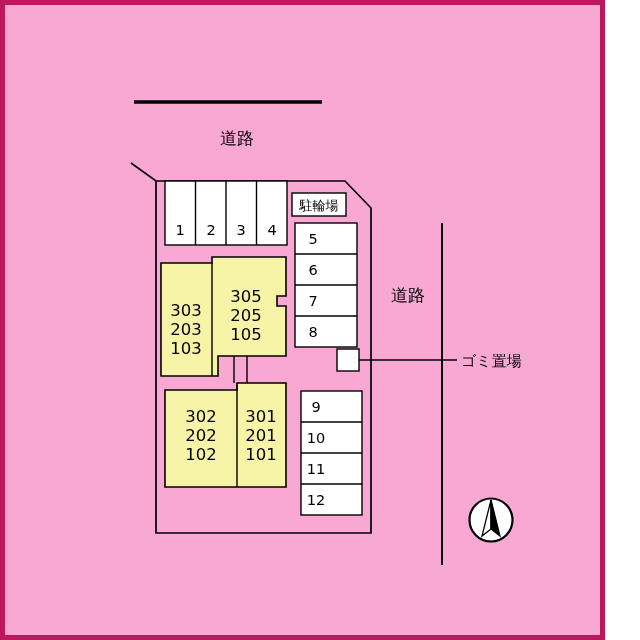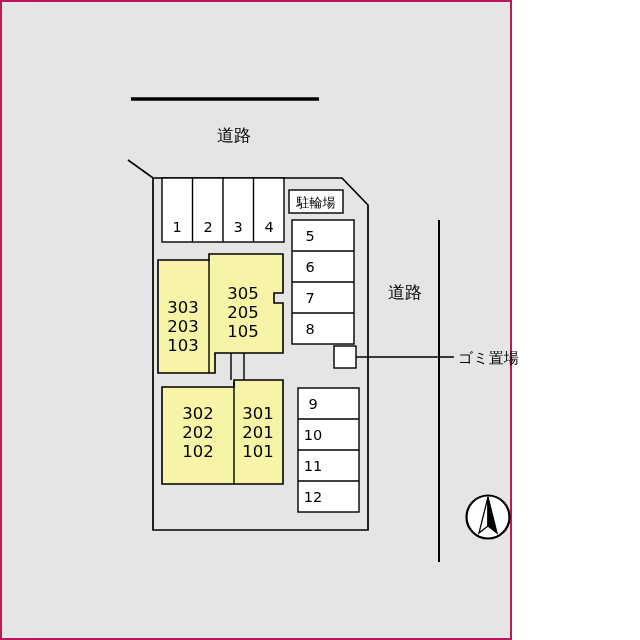--- a/index.html
+++ b/index.html
@@ -2,24 +2,24 @@
 <html><head>
 <meta charset="utf-8">
 <style>
   html, body {
     margin: 0;
     padding: 0;
     background: #ffffff;
   }
   .stage {
     position: relative;
-    width: 512px;
+    width: 605px;
     height: 640px;
-    background: #e5e5e5;
-    border: 2px solid #be185d;
+    background: #f9a8d4;
+    border: 5px solid #be185d;
     box-sizing: border-box;
     font-family: "DejaVu Sans", sans-serif;
   }
   .stage svg {
     position: absolute;
     left: 0;
     top: 0;
   }
   text {
     fill: #000000;

